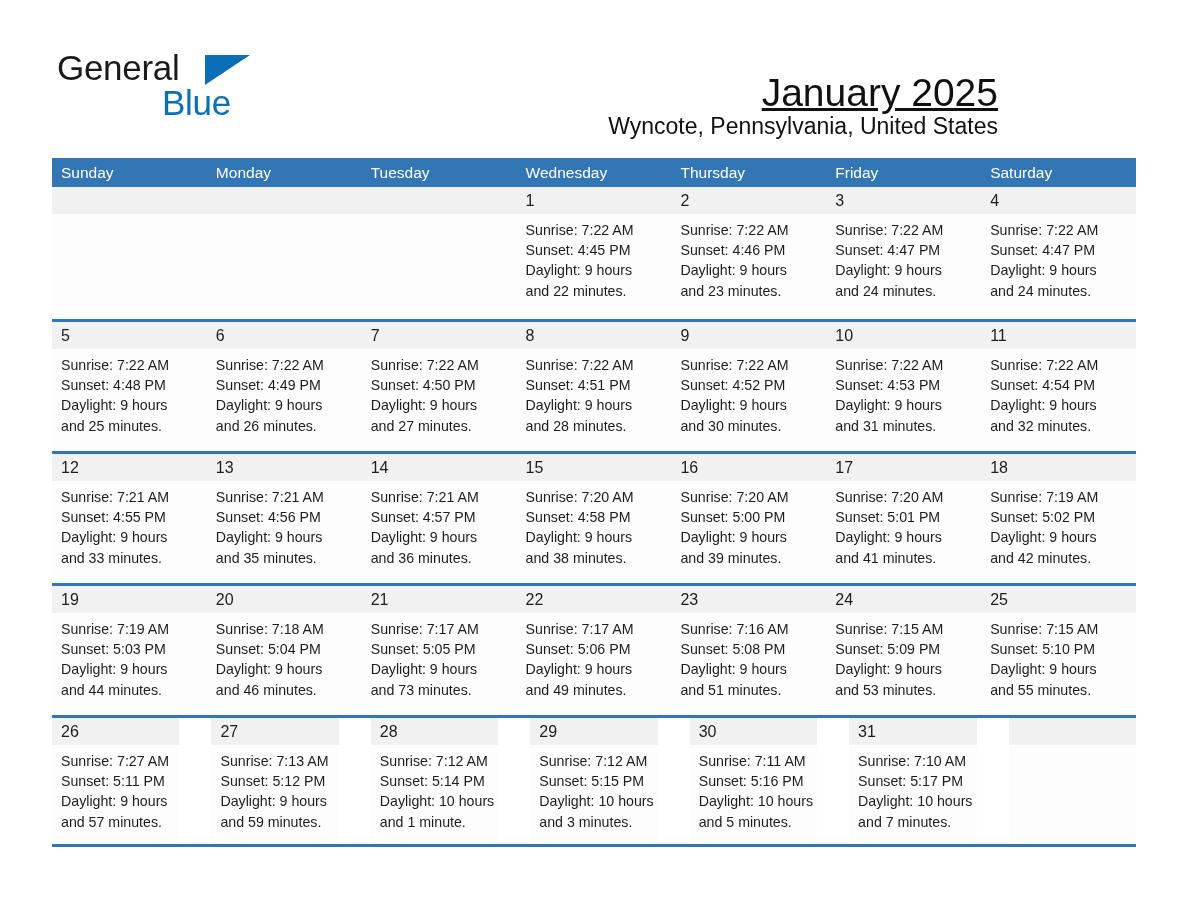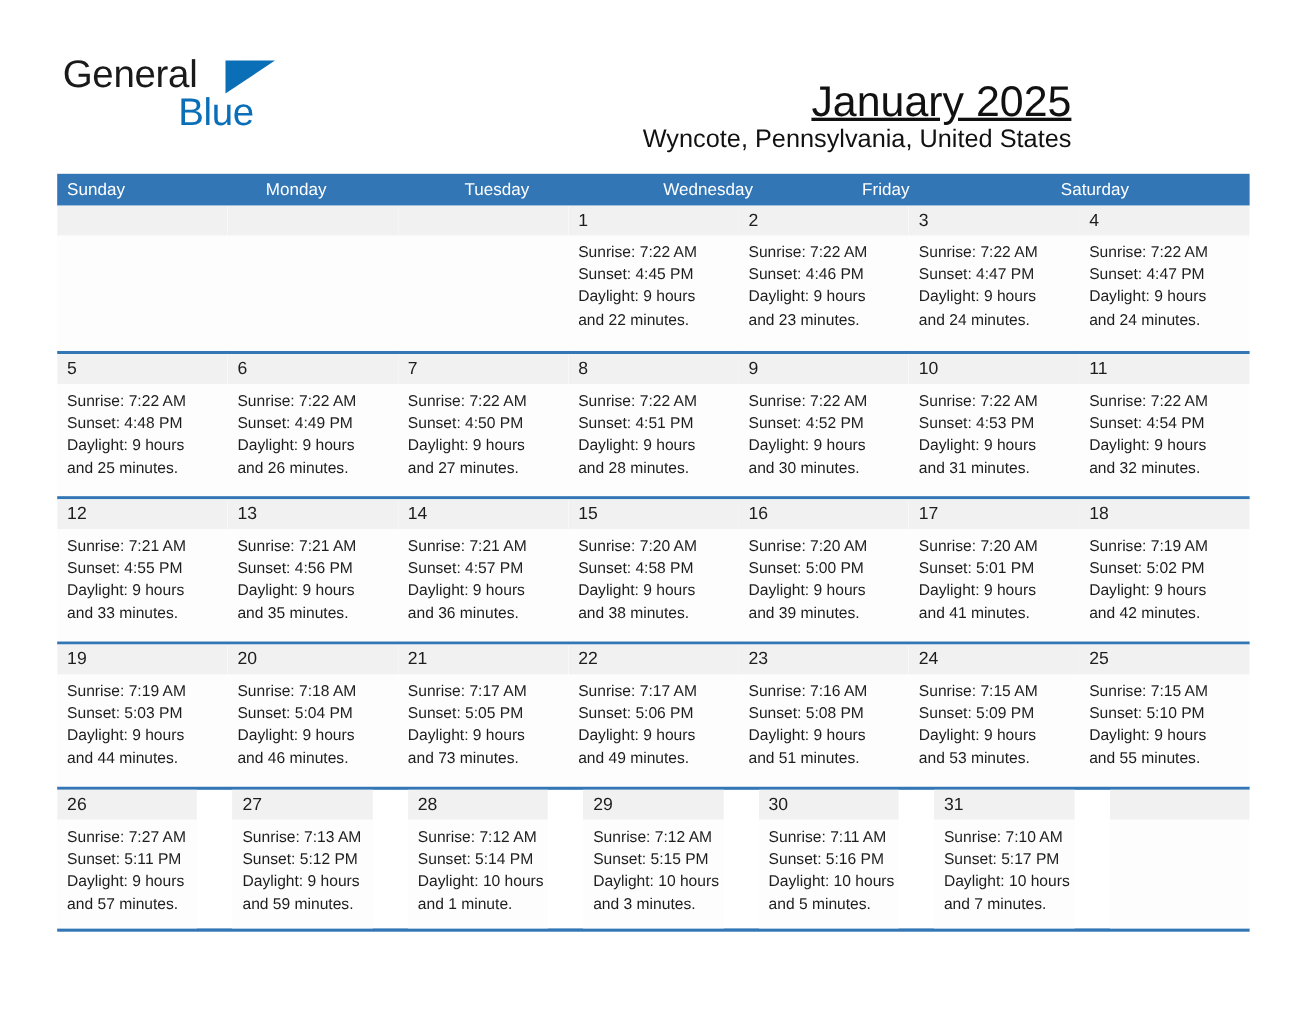--- a/index.html
+++ b/index.html
@@ -21,20 +21,21 @@
     box-sizing: border-box;
   }
 
   
   .top-bar {
     position: absolute;
     left: 0;
     top: 0;
     width: 1032px;
     height: 150px;
+    padding-left: 24px;
   }
   .logo {
     position: absolute;
     left: 57px;
     top: 50px;
     width: 330px;
     height: 80px;
   }
   .logo-line1 {
     position: relative;
@@ -163,20 +164,21 @@
     <div class="title">January 2025</div>
     <div class="subtitle">Wyncote, Pennsylvania, United States</div>
   </div>
 
   <div class="calendar">
     <div class="cal-head" id="cal-head">
         <div class="hcell">Sunday</div>
         <div class="hcell">Monday</div>
         <div class="hcell">Tuesday</div>
         <div class="hcell">Wednesday</div>
+        <div class="hcell">Thursday</div>
         <div class="hcell">Friday</div>
         <div class="hcell">Saturday</div>
       </div>
     <div id="cal-body">
         <div class="week">
           <div class="day empty">
             <div class="day-num-band"><span class="day-num"></span></div>
           </div>
           <div class="day empty">
             <div class="day-num-band"><span class="day-num"></span></div>

